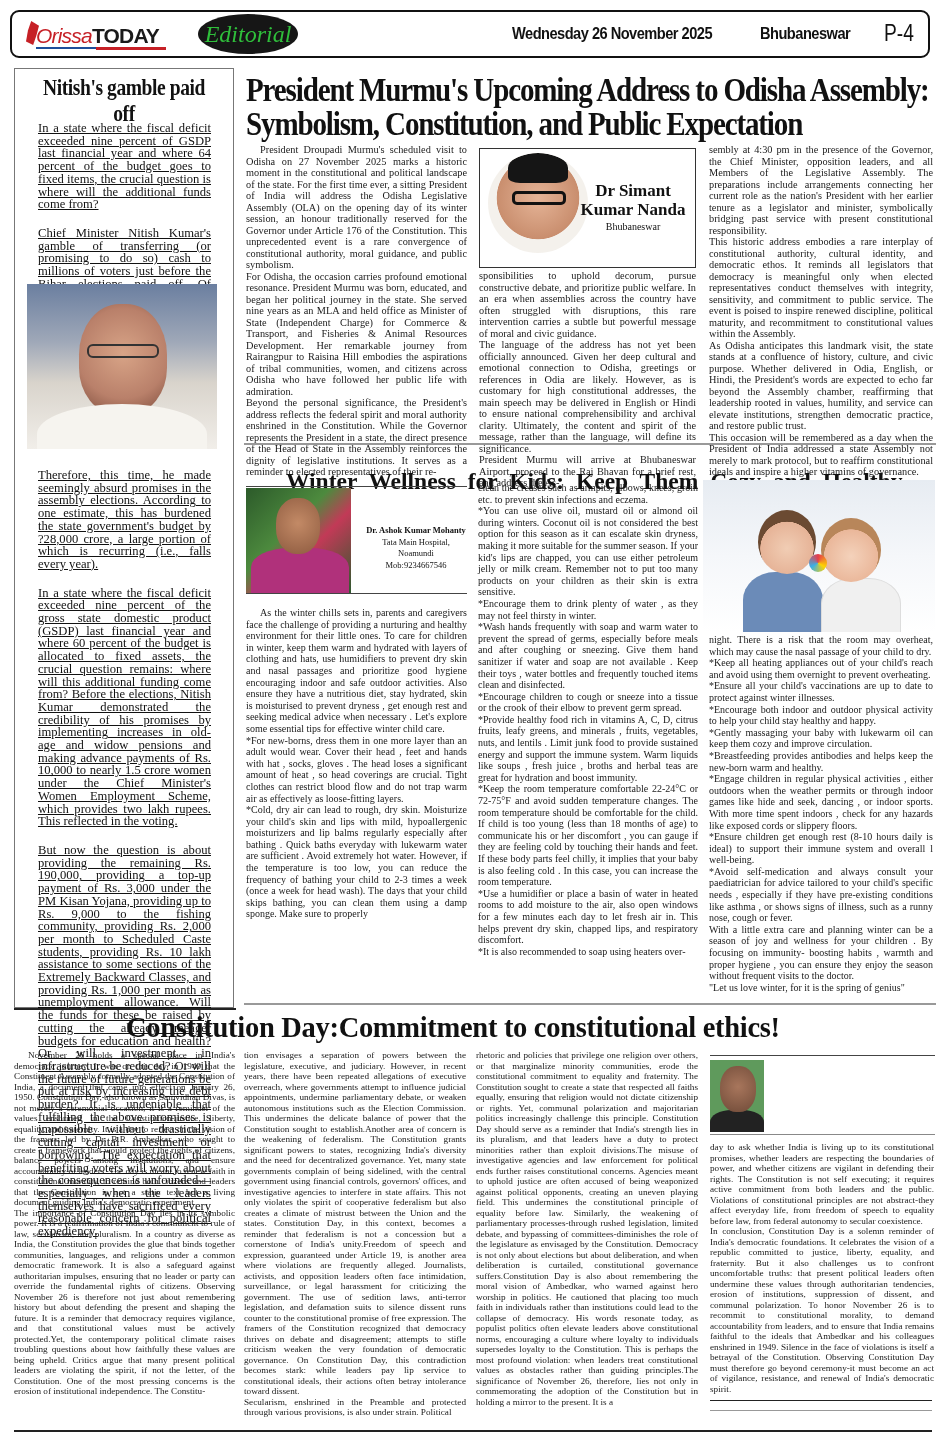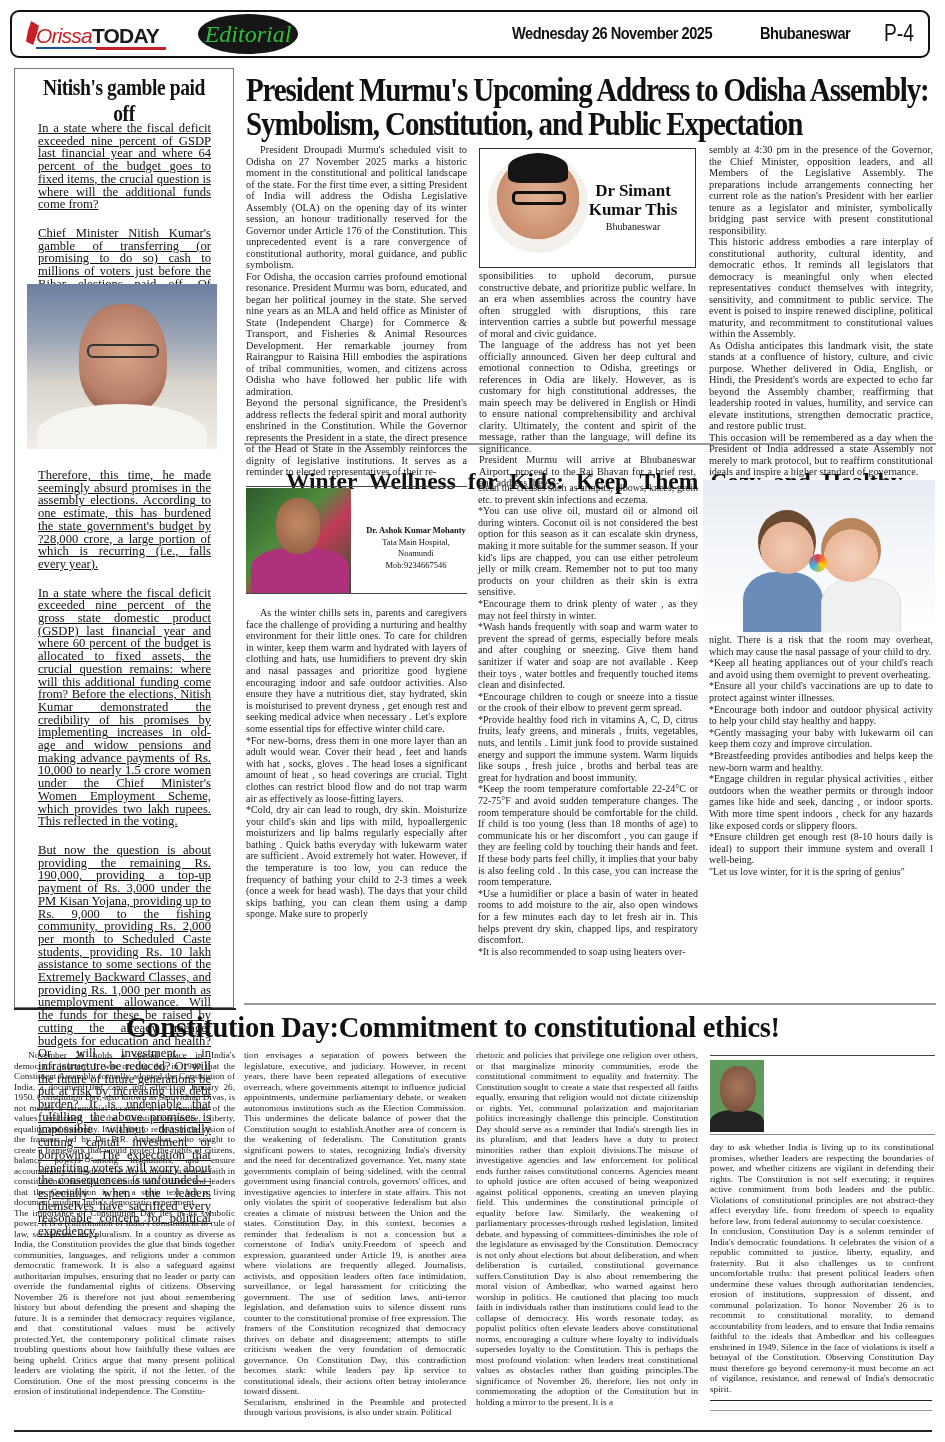--- a/index.html
+++ b/index.html
@@ -121,35 +121,35 @@
   <p class="indent">President Droupadi Murmu's scheduled visit to Odisha on 27 November 2025 marks a historic moment in the constitutional and political landscape of the state. For the first time ever, a sitting President of India will address the Odisha Legislative Assembly (OLA) on the opening day of its winter session, an honour traditionally reserved for the Governor under Article 176 of the Constitution. This unprecedented event is a rare convergence of constitutional authority, moral guidance, and public symbolism.</p>
   <p>For Odisha, the occasion carries profound emotional resonance. President Murmu was born, educated, and began her political journey in the state. She served nine years as an MLA and held office as Minister of State (Independent Charge) for Commerce &amp; Transport, and Fisheries &amp; Animal Resources Development. Her remarkable journey from Rairangpur to Raisina Hill embodies the aspirations of tribal communities, women, and citizens across Odisha who have followed her public life with admiration.</p>
   <p>Beyond the personal significance, the President's address reflects the federal spirit and moral authority enshrined in the Constitution. While the Governor represents the President in a state, the direct presence of the Head of State in the Assembly reinforces the dignity of legislative institutions. It serves as a reminder to elected representatives of their re-</p>
 </div>
 
 <div class="abs author1">
   <div class="circle">
     <div class="hair"></div>
     <div class="specs"></div>
   </div>
-  <div class="name">Dr Simant Kumar This</div>
+  <div class="name">Dr Simant Kumar Nanda</div>
   <div class="place">Bhubaneswar</div>
 </div>
 
 <div class="col-text" style="left:479px; top:270px; width:217px;">
   <p>sponsibilities to uphold decorum, pursue constructive debate, and prioritize public welfare. In an era when assemblies across the country have often struggled with disruptions, this rare intervention carries a subtle but powerful message of moral and civic guidance.</p>
   <p>The language of the address has not yet been officially announced. Given her deep cultural and emotional connection to Odisha, greetings or references in Odia are likely. However, as is customary for high constitutional addresses, the main speech may be delivered in English or Hindi to ensure national comprehensibility and archival clarity. Ultimately, the content and spirit of the message, rather than the language, will define its significance.</p>
   <p>President Murmu will arrive at Bhubaneswar Airport, proceed to the Raj Bhavan for a brief rest, and address the As-</p>
 </div>
 
 <div class="col-text" style="left:709px; top:144px; width:224px;">
   <p>sembly at 4:30 pm in the presence of the Governor, the Chief Minister, opposition leaders, and all Members of the Legislative Assembly. The preparations include arrangements connecting her current role as the nation's President with her earlier tenure as a legislator and minister, symbolically bridging past service with present constitutional responsibility.</p>
   <p>This historic address embodies a rare interplay of constitutional authority, cultural identity, and democratic ethos. It reminds all legislators that democracy is meaningful only when elected representatives conduct themselves with integrity, sensitivity, and commitment to public service. The event is poised to inspire renewed discipline, political maturity, and recommitment to constitutional values within the Assembly.</p>
   <p>As Odisha anticipates this landmark visit, the state stands at a confluence of history, culture, and civic purpose. Whether delivered in Odia, English, or Hindi, the President's words are expected to echo far beyond the Assembly chamber, reaffirming that leadership rooted in values, humility, and service can elevate institutions, strengthen democratic practice, and restore public trust.</p>
-  <p>This occasion will be remembered as a day when the President of India addressed a state Assembly not merely to mark protocol, but to reaffirm constitutional ideals and inspire a higher standard of governance.</p>
+  <p>This occasion will be remembered as a day when the President of India addressed a state Assembly not merely to mark protocol, but to reaffirm constitutional ideals and inspire a higher vitamins of governance.</p>
 </div>
 
 <div class="hr" style="left:244px; top:443px; width:692px;"></div>
 
 <div class="abs head-winter">Winter Wellness for Kids: Keep Them Cozy and Healthy</div>
 
 <div class="abs author2">
   <div class="photo">
     <div class="shirt"></div>
     <div class="face"></div>
@@ -190,20 +190,22 @@
 
 <div class="col-text" style="left:709px; top:634px; width:224px; font-size:10px; line-height:11.6px;">
   <p>night. There is a risk that the room may overheat, which may cause the nasal passage of your child to dry.</p>
   <p>*Keep all heating appliances out of your child's reach and avoid using them overnight to prevent overheating.</p>
   <p>*Ensure all your child's vaccinations are up to date to protect against winter illnesses.</p>
   <p>*Encourage both indoor and outdoor physical activity to help your child stay healthy and happy.</p>
   <p>*Gently massaging your baby with lukewarm oil can keep them cozy and improve circulation.</p>
   <p>*Breastfeeding provides antibodies and helps keep the new-born warm and healthy.</p>
   <p>*Engage children in regular physical activities , either outdoors when the weather permits or through indoor games like hide and seek, dancing , or indoor sports. With more time spent indoors , check for any hazards like exposed cords or slippery floors.</p>
   <p>*Ensure children get enough rest (8-10 hours daily is ideal) to support their immune system and overall l well-being.</p>
+  <p>*Avoid self-medication and always consult your paediatrician for advice tailored to your child's specific needs , especially if they have pre-existing conditions like asthma , or shows signs of illness, such as a runny nose, cough or fever.</p>
+  <p>With a little extra care and planning winter can be a season of joy and wellness for your children . By focusing on immunity- boosting habits , warmth and proper hygiene , you can ensure they enjoy the season without frequent visits to the doctor.</p>
   <p>"Let us love winter, for it is the spring of genius"</p>
 </div>
 
 <div class="hr" style="left:244px; top:1003px; width:692px;"></div>
 <div class="hr-dark" style="left:14px; top:1008px; width:222px;"></div>
 
 <div class="abs head-const">Constitution Day:Commitment to constitutional ethics!</div>
 
 <div class="col-text const-text" style="left:14px; top:1050px; width:221px;">
   <p class="indent">November 26 holds a special place in India's democratic journey. It was on this day in 1949 that the Constituent Assembly formally adopted the Constitution of India, a document that came into effect on January 26, 1950. Constitution Day, also known as Samvidhan Divas, is not merely a ceremonial occasion; it is a reminder of the values enshrined in the Constitution-justice, liberty, equality, and fraternity. It is a day to reflect on the vision of the framers, led by Dr. B.R. Ambedkar, who sought to create a framework that would protect the rights of citizens, balance powers among institutions, and ensure accountability of leaders. The day is meant to renew faith in constitutional morality, to remind both citizens and leaders that the Constitution is not a static text but a living document guiding India's democratic experiment.</p>

